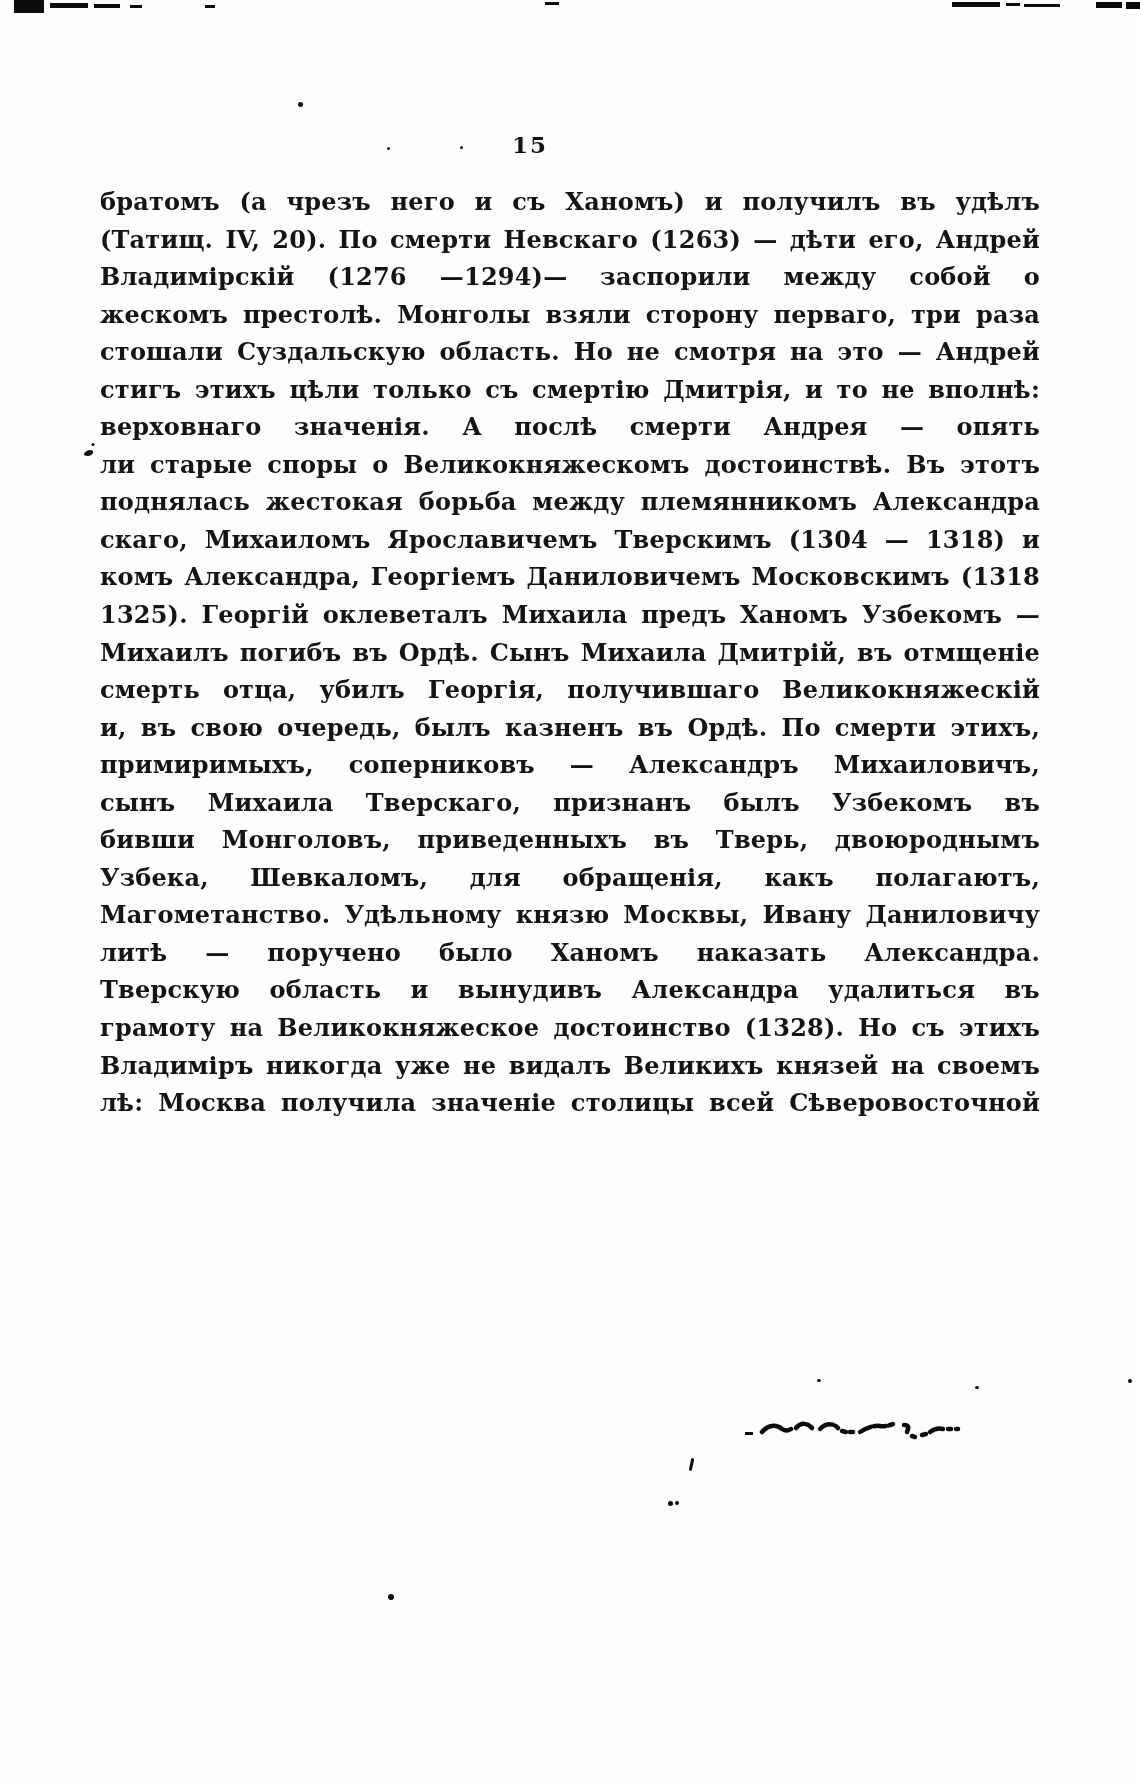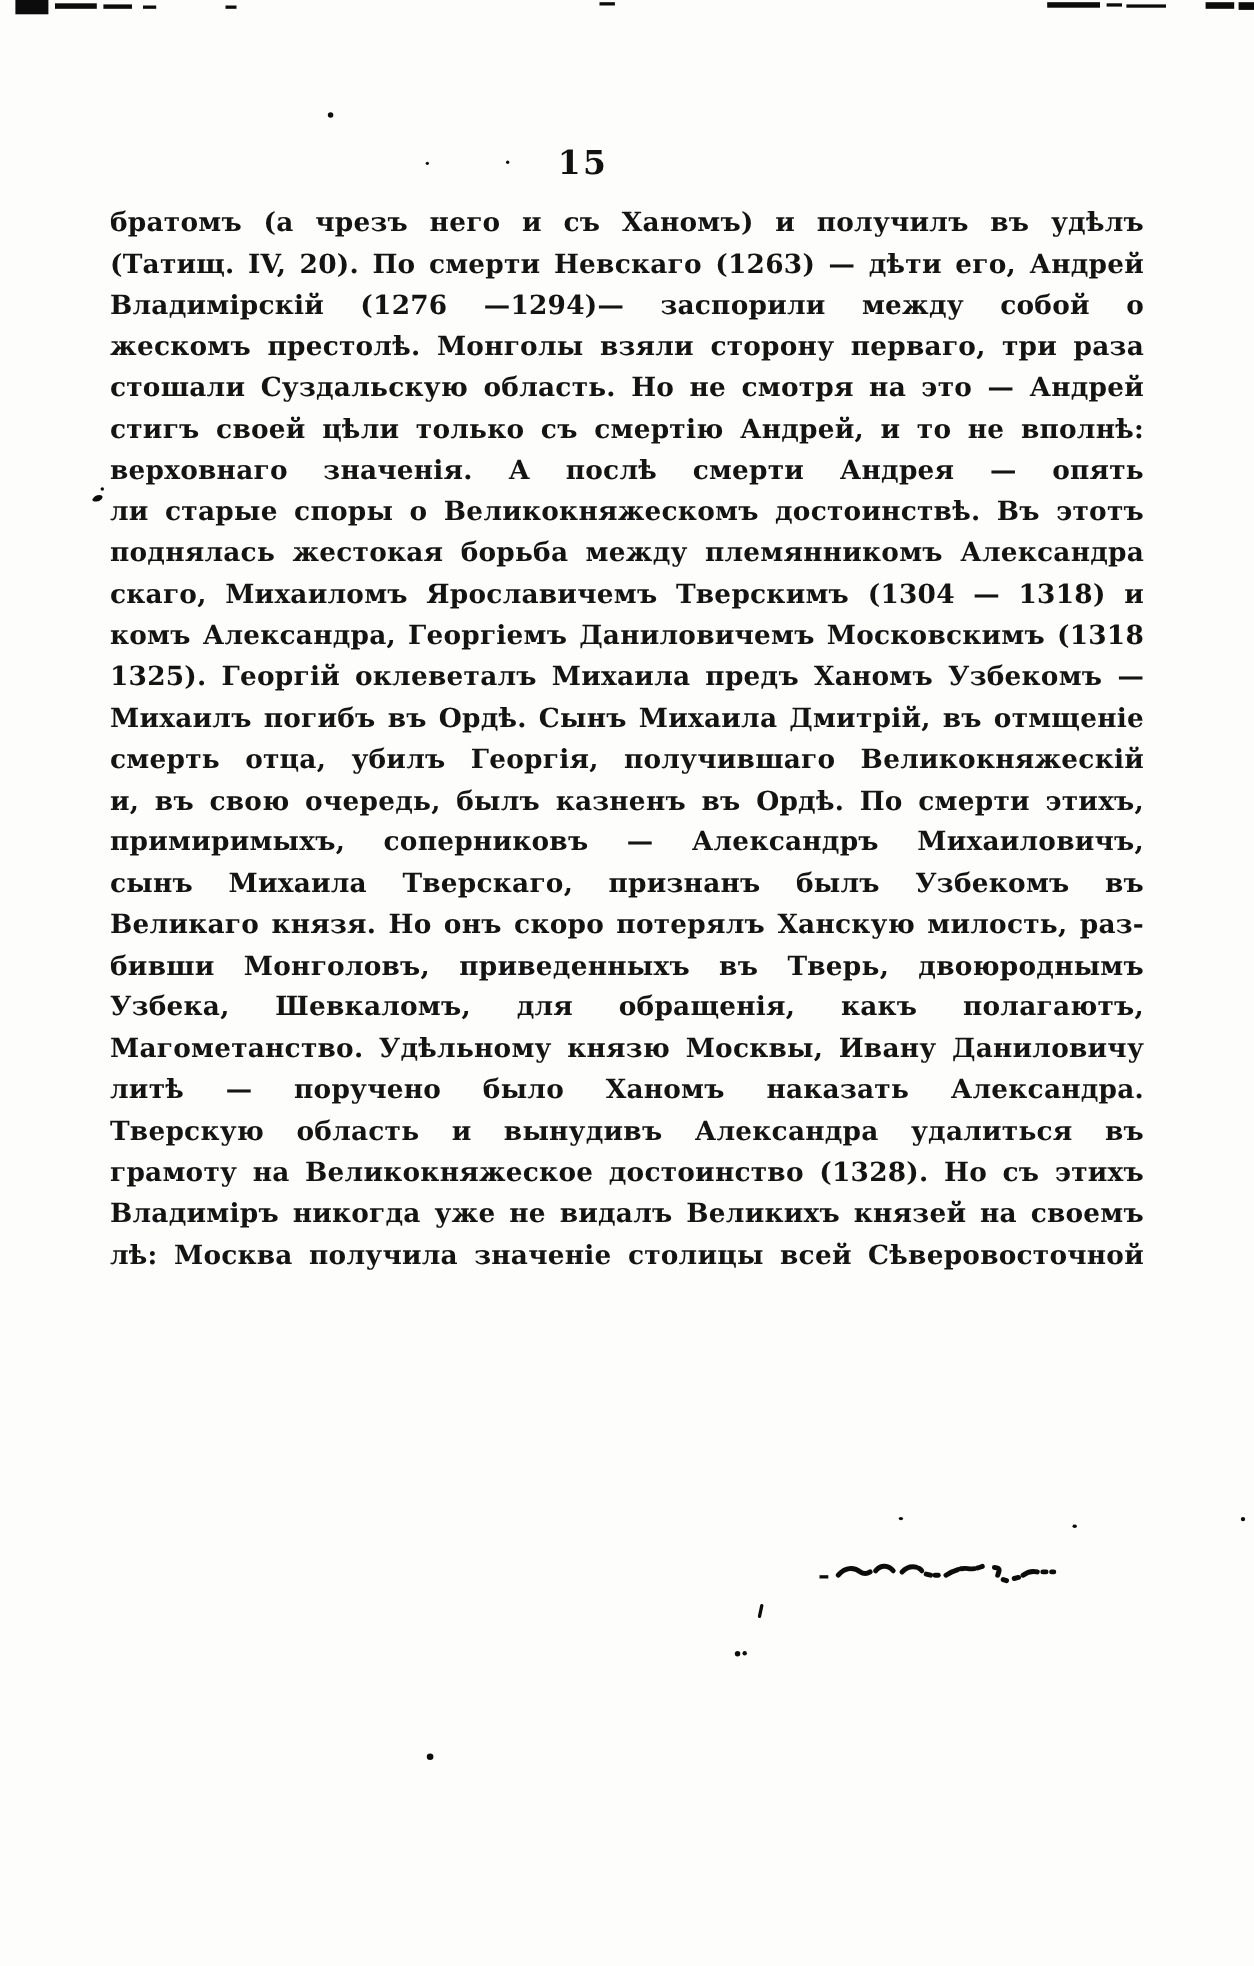--- a/index.html
+++ b/index.html
@@ -16,21 +16,21 @@
     overflow: hidden;
     font-family: "DejaVu Serif", "Liberation Serif", serif;
     color: #111111;
   }
   .page-number {
     position: absolute;
     top: 131px;
     left: 0;
     width: 1060px;            
     text-align: center;
-    font-size: 30px;
+    font-size: 23px;
     font-weight: 700;
     letter-spacing: 2px;
     color: #121212;
   }
   .body-text {
     position: absolute;
     top: 183px;
     left: 100px;
     width: 940px;
   }
@@ -74,33 +74,32 @@
 <div class="page">
 
   <div class="page-number">15</div>
 
   <div class="body-text">
       <div class="text-line">братомъ (а чрезъ него и съ Ханомъ) и получилъ въ удѣлъ Суздаль.</div>
       <div class="text-line">(Татищ. IV, 20). По смерти Невскаго (1263) — дѣти его, Андрей</div>
       <div class="text-line">Владимірскій (1276 —1294)— заспорили между собой о Великокня-</div>
       <div class="text-line">жескомъ престолѣ. Монголы взяли сторону перваго, три раза опу-</div>
       <div class="text-line">стошали Суздальскую область. Но не смотря на это — Андрей до-</div>
-      <div class="text-line">стигъ своей цѣли только съ смертію Андрей, и то не вполнѣ:</div>
+      <div class="text-line">стигъ этихъ цѣли только съ смертію Дмитрія, и то не вполнѣ:</div>
       <div class="text-line">верховнаго значенія. А послѣ смерти Андрея — опять возобнови-</div>
       <div class="text-line">ли старые споры о Великокняжескомъ достоинствѣ. Въ этотъ разъ —</div>
       <div class="text-line">поднялась жестокая борьба между племянникомъ Александра Нев-</div>
       <div class="text-line">скаго, Михаиломъ Ярославичемъ Тверскимъ (1304 — 1318) и вну-</div>
       <div class="text-line">комъ Александра, Георгіемъ Даниловичемъ Московскимъ (1318 —</div>
       <div class="text-line">1325). Георгій оклеветалъ Михаила предъ Ханомъ Узбекомъ —</div>
       <div class="text-line">Михаилъ погибъ въ Ордѣ. Сынъ Михаила Дмитрій, въ отмщеніе за</div>
       <div class="text-line">смерть отца, убилъ Георгія, получившаго Великокняжескій столъ —</div>
       <div class="text-line">и, въ свою очередь, былъ казненъ въ Ордѣ. По смерти этихъ, не-</div>
       <div class="text-line">примиримыхъ, соперниковъ — Александръ Михаиловичъ, второй</div>
       <div class="text-line">сынъ Михаила Тверскаго, признанъ былъ Узбекомъ въ достоинствѣ</div>
-      <div class="text-line">Великаго князя. Но онъ скоро потерялъ Ханскую милость, раз-</div>
       <div class="text-line">бивши Монголовъ, приведенныхъ въ Тверь, двоюроднымъ братомъ</div>
       <div class="text-line">Узбека, Шевкаломъ, для обращенія, какъ полагаютъ, Тверитянъ въ</div>
       <div class="text-line">Магометанство. Удѣльному князю Москвы, Ивану Даниловичу Ка-</div>
       <div class="text-line">литѣ — поручено было Ханомъ наказать Александра. Опустошивъ</div>
       <div class="text-line">Тверскую область и вынудивъ Александра удалиться въ Псковъ,</div>
       <div class="text-line">грамоту на Великокняжеское достоинство (1328). Но съ этихъ поръ—</div>
       <div class="text-line">Владиміръ никогда уже не видалъ Великихъ князей на своемъ сто-</div>
       <div class="text-line">лѣ: Москва получила значеніе столицы всей Сѣверовосточной Руси.</div>
     </div>
 

